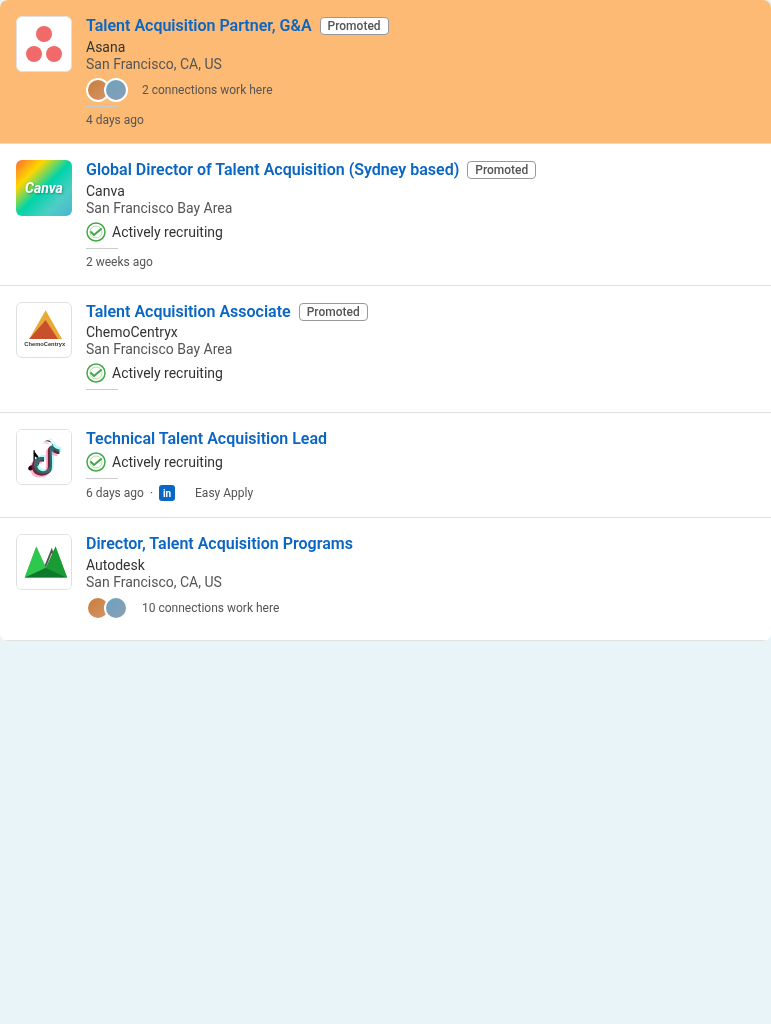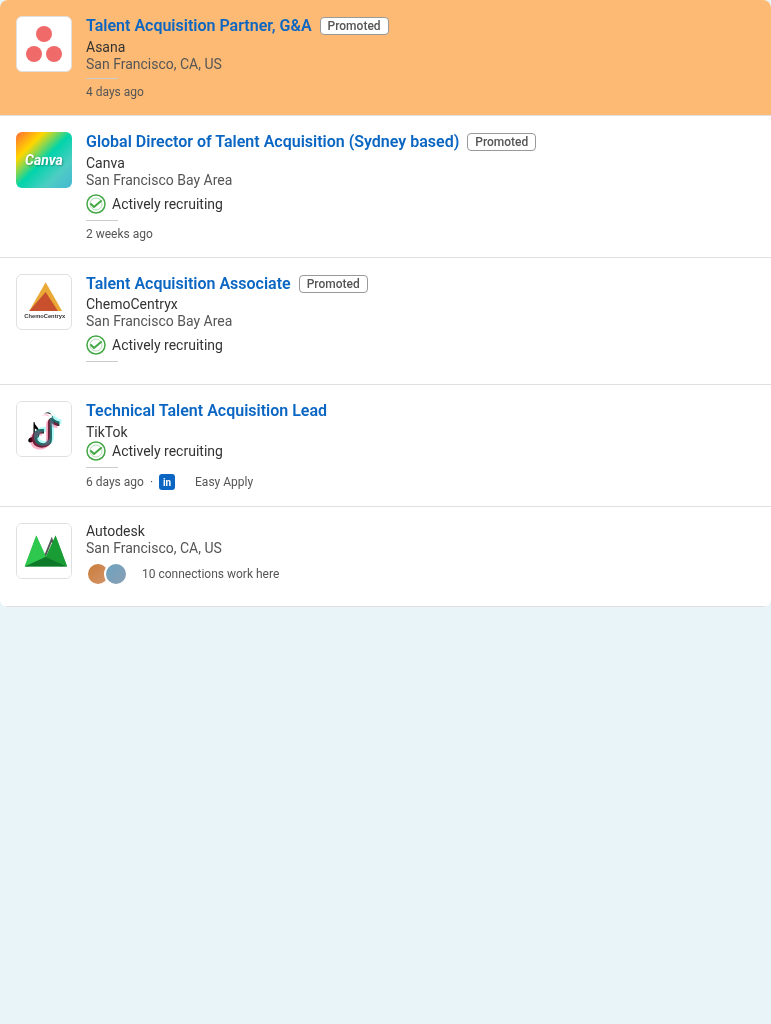--- a/index.html
+++ b/index.html
@@ -227,20 +227,27 @@
   </div>
       </div>
     <div class="job-content">
       <div class="job-title-row">
         <span class="job-title">Talent Acquisition Partner, G&amp;A</span>
         <span class="promoted-badge">Promoted</span>
       </div>
       <div class="company-name">Asana</div>
       <div class="location">San Francisco, CA, US</div>
 
+      <div class="connections-row">
+        <div class="avatar-stack">
+            <div class="avatar-circle" style="background: linear-gradient(135deg, #c97c3a, #d4956a)"></div>
+            <div class="avatar-circle" style="background: linear-gradient(135deg, #6ba3be, #8b9eb5)"></div>
+          </div>
+        <span class="connections-text">2 connections work here</span>
+      </div>
 
       <div class="divider-line"></div>
       <div class="time-row">
         <span>4 days ago</span>
         </div>
     </div>
   </div>
     <div class="job-item">
     <div class="company-logo canva-logo">
         <span class="canva-text">Canva</span>
@@ -303,21 +310,20 @@
     <path d="M28,12 C28,12 34,10 38,16 C34,16 32,18 32,22 L32,38 C32,42 28,44 24,42 C20,40 20,34 24,33 C26,32.5 28,33 28,33 L28,28 C28,28 22,27 18,31 C14,35 15,43 20,46 C25,49 34,47 36,41 C37,38 36,22 36,22 C36,22 40,25 44,25 L44,20 C44,20 38,20 36,14 C34,8 28,12 28,12 Z" fill="#333"></path>
     <path d="M28,12 C28,12 34,10 38,16 C34,16 32,18 32,22 L32,38 C32,42 28,44 24,42 C20,40 20,34 24,33 C26,32.5 28,33 28,33 L28,28 C28,28 22,27 18,31 C14,35 15,43 20,46 C25,49 34,47 36,41 C37,38 36,22 36,22 C36,22 40,25 44,25 L44,20 C44,20 38,20 36,14 C34,8 28,12 28,12 Z" fill="#ff0050" opacity="0.3" transform="translate(-2,2)"></path>
     <path d="M28,12 C28,12 34,10 38,16 C34,16 32,18 32,22 L32,38 C32,42 28,44 24,42 C20,40 20,34 24,33 C26,32.5 28,33 28,33 L28,28 C28,28 22,27 18,31 C14,35 15,43 20,46 C25,49 34,47 36,41 C37,38 36,22 36,22 C36,22 40,25 44,25 L44,20 C44,20 38,20 36,14 C34,8 28,12 28,12 Z" fill="#00f2ea" opacity="0.3" transform="translate(2,-2)"></path>
   </svg>
       </div>
     <div class="job-content">
       <div class="job-title-row">
         <span class="job-title">Technical Talent Acquisition Lead</span>
 
       </div>
-      <div class="company-name">TikTok</div>
 
       <div class="actively-recruiting">
         <svg class="recruiting-icon" viewBox="0 0 20 20">
     <circle cx="10" cy="10" r="9" fill="none" stroke="#44a846" stroke-width="1.5"></circle>
     <path d="M5,10 L8,13 L15,7" fill="none" stroke="#44a846" stroke-width="2" stroke-linecap="round" stroke-linejoin="round"></path>
     <circle cx="10" cy="10" r="6" fill="none" stroke="#44a846" stroke-width="1" opacity="0.4"></circle>
   </svg>
         <span class="recruiting-text">Actively recruiting</span>
       </div>
       <div class="divider-line"></div>
@@ -339,20 +345,24 @@
     <rect width="56" height="56" fill="white"></rect>
     <path d="M14,42 L22,14 L30,30 L38,14 L46,42" stroke="none" fill="none"></path>
     <path d="M10,44 L20,16 L28,36 L36,16 L46,44" fill="none" stroke="#555" stroke-width="2"></path>
     <path d="M8,44 L20,12 L30,34 L40,12 L52,44 Z" fill="#37b34a" opacity="0.9"></path>
     <path d="M8,44 L20,12 L30,34 Z" fill="#2dc84d"></path>
     <path d="M30,34 L40,12 L52,44 Z" fill="#1a9c35"></path>
     <path d="M8,44 L52,44 L30,34 Z" fill="#0d7a2a"></path>
   </svg>
       </div>
     <div class="job-content">
+      <div class="job-title-row">
+        <span class="job-title">Director, Talent Acquisition Programs</span>
+
+      </div>
       <div class="company-name">Autodesk</div>
       <div class="location">San Francisco, CA, US</div>
 
       <div class="connections-row">
         <div class="avatar-stack">
             <div class="avatar-circle" style="background: linear-gradient(135deg, #c97c3a, #d4956a)"></div>
             <div class="avatar-circle" style="background: linear-gradient(135deg, #6ba3be, #8b9eb5)"></div>
           </div>
         <span class="connections-text">10 connections work here</span>
       </div>

